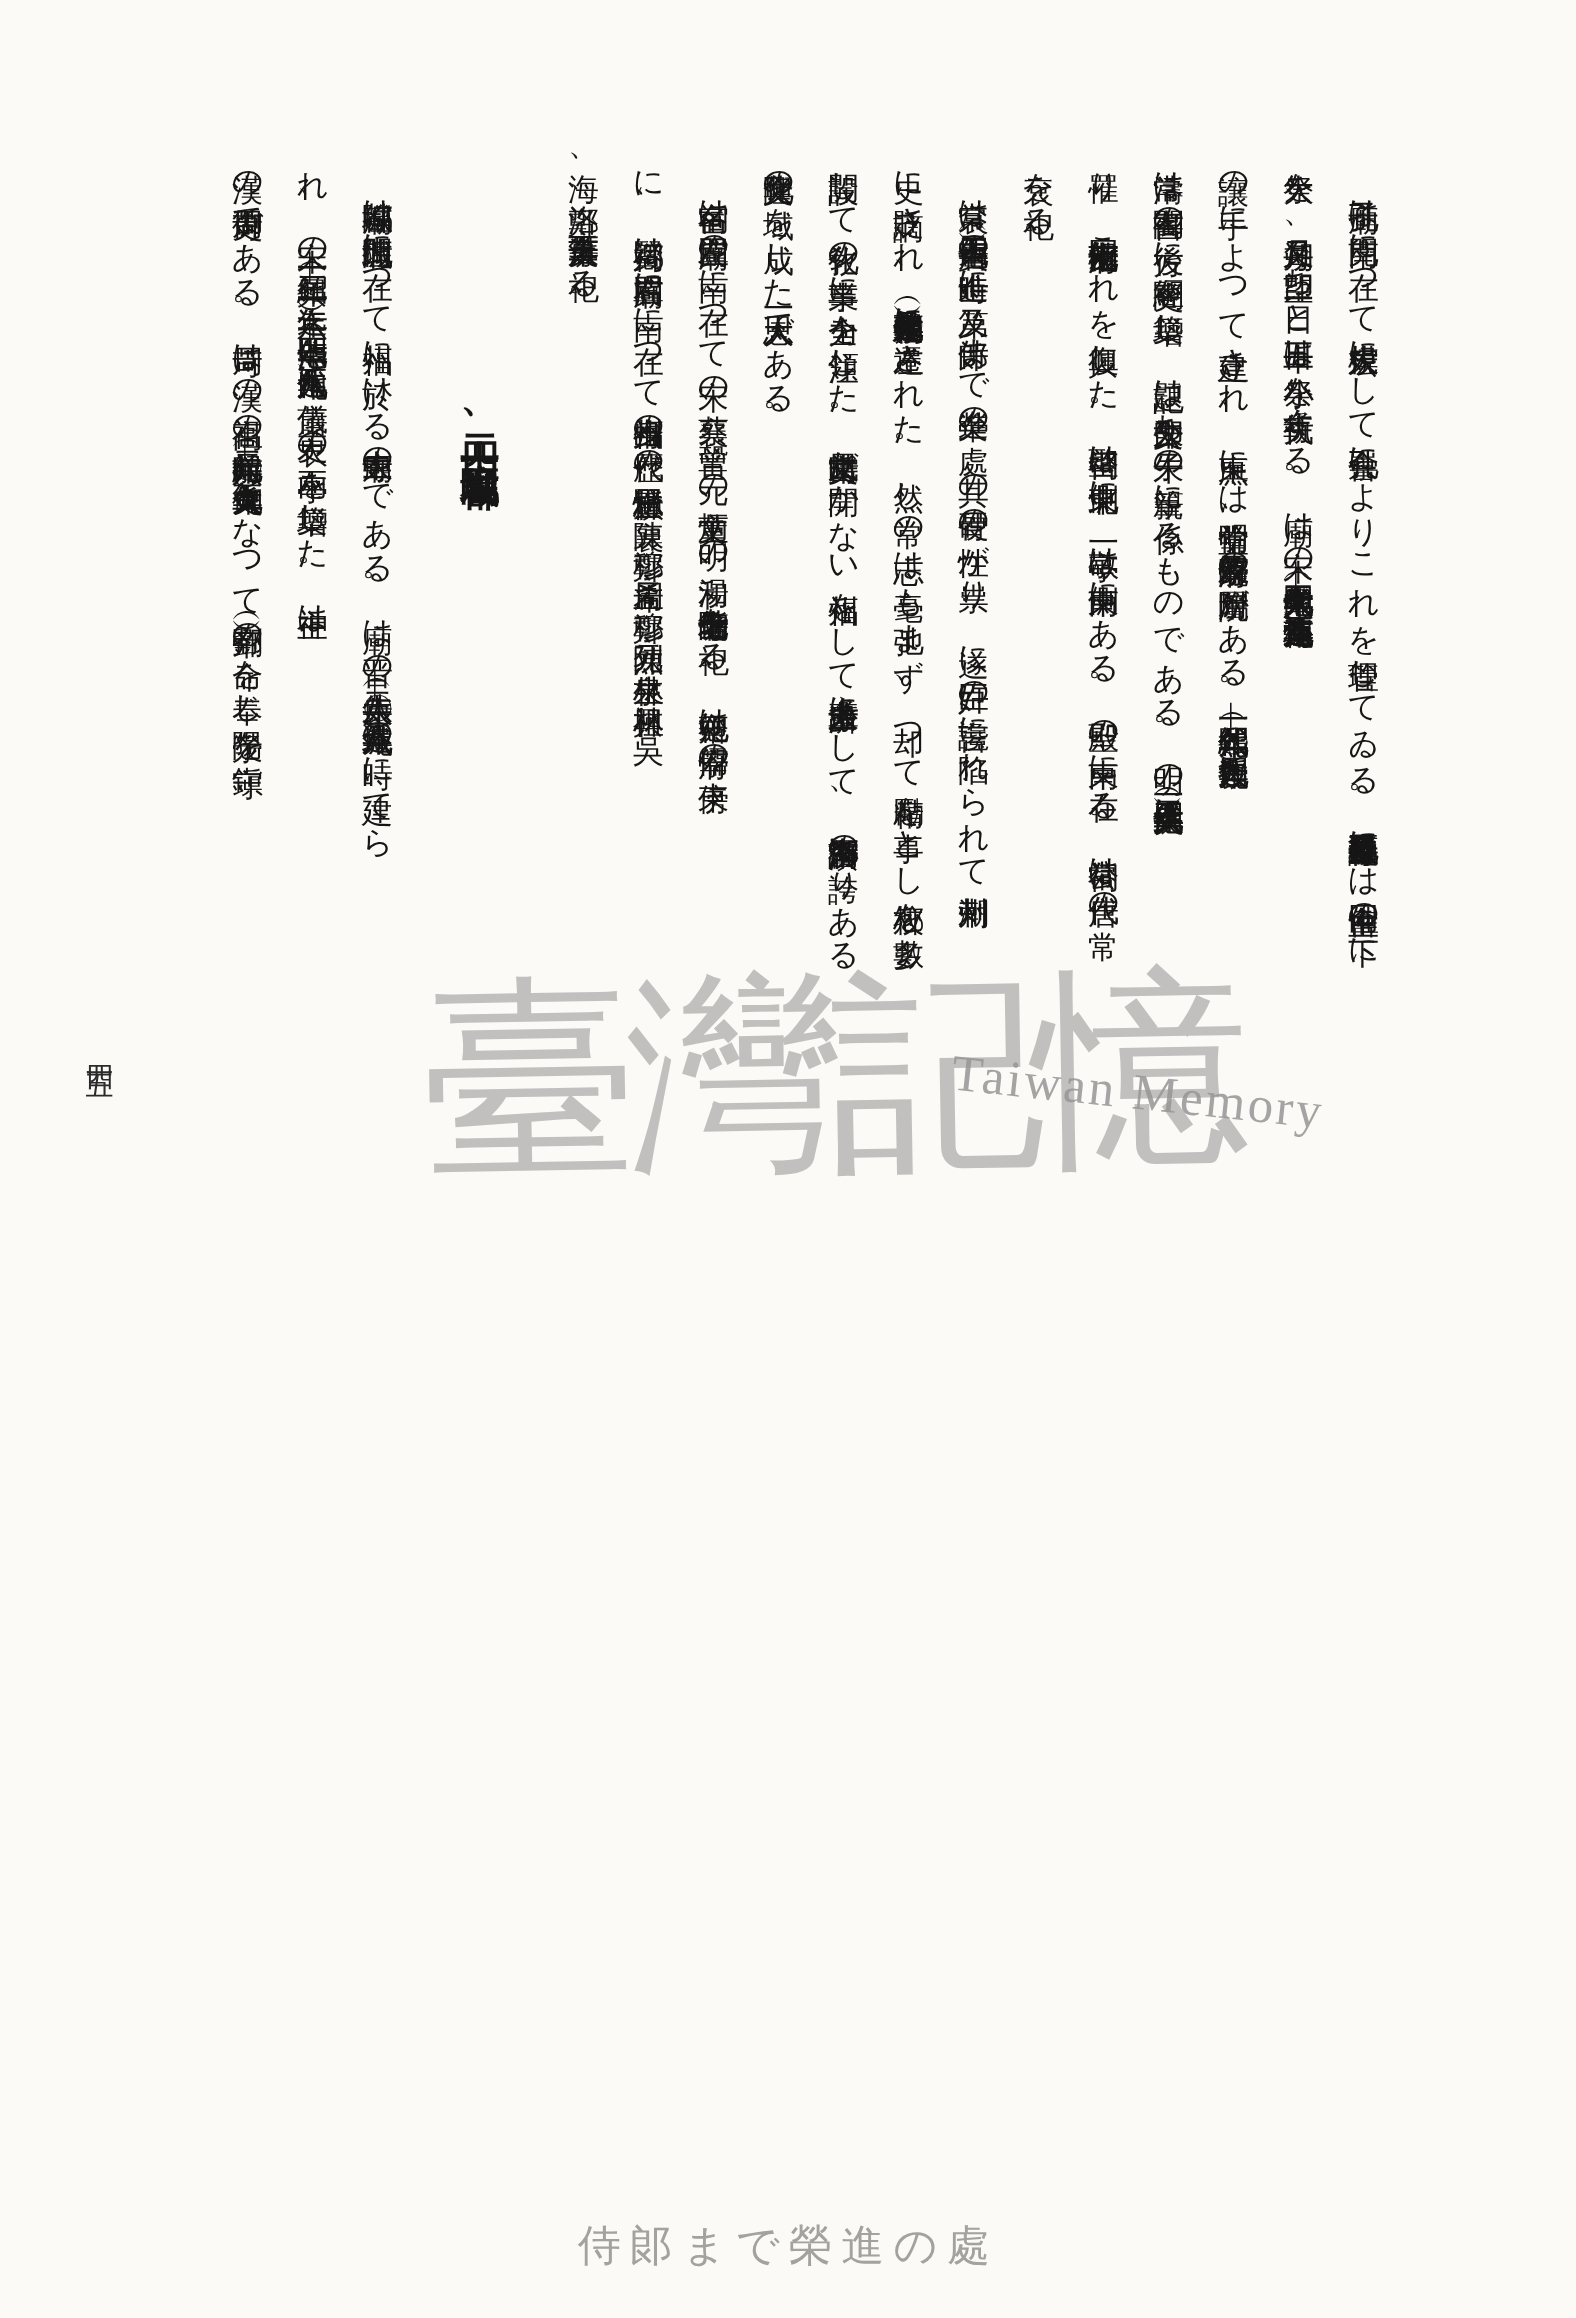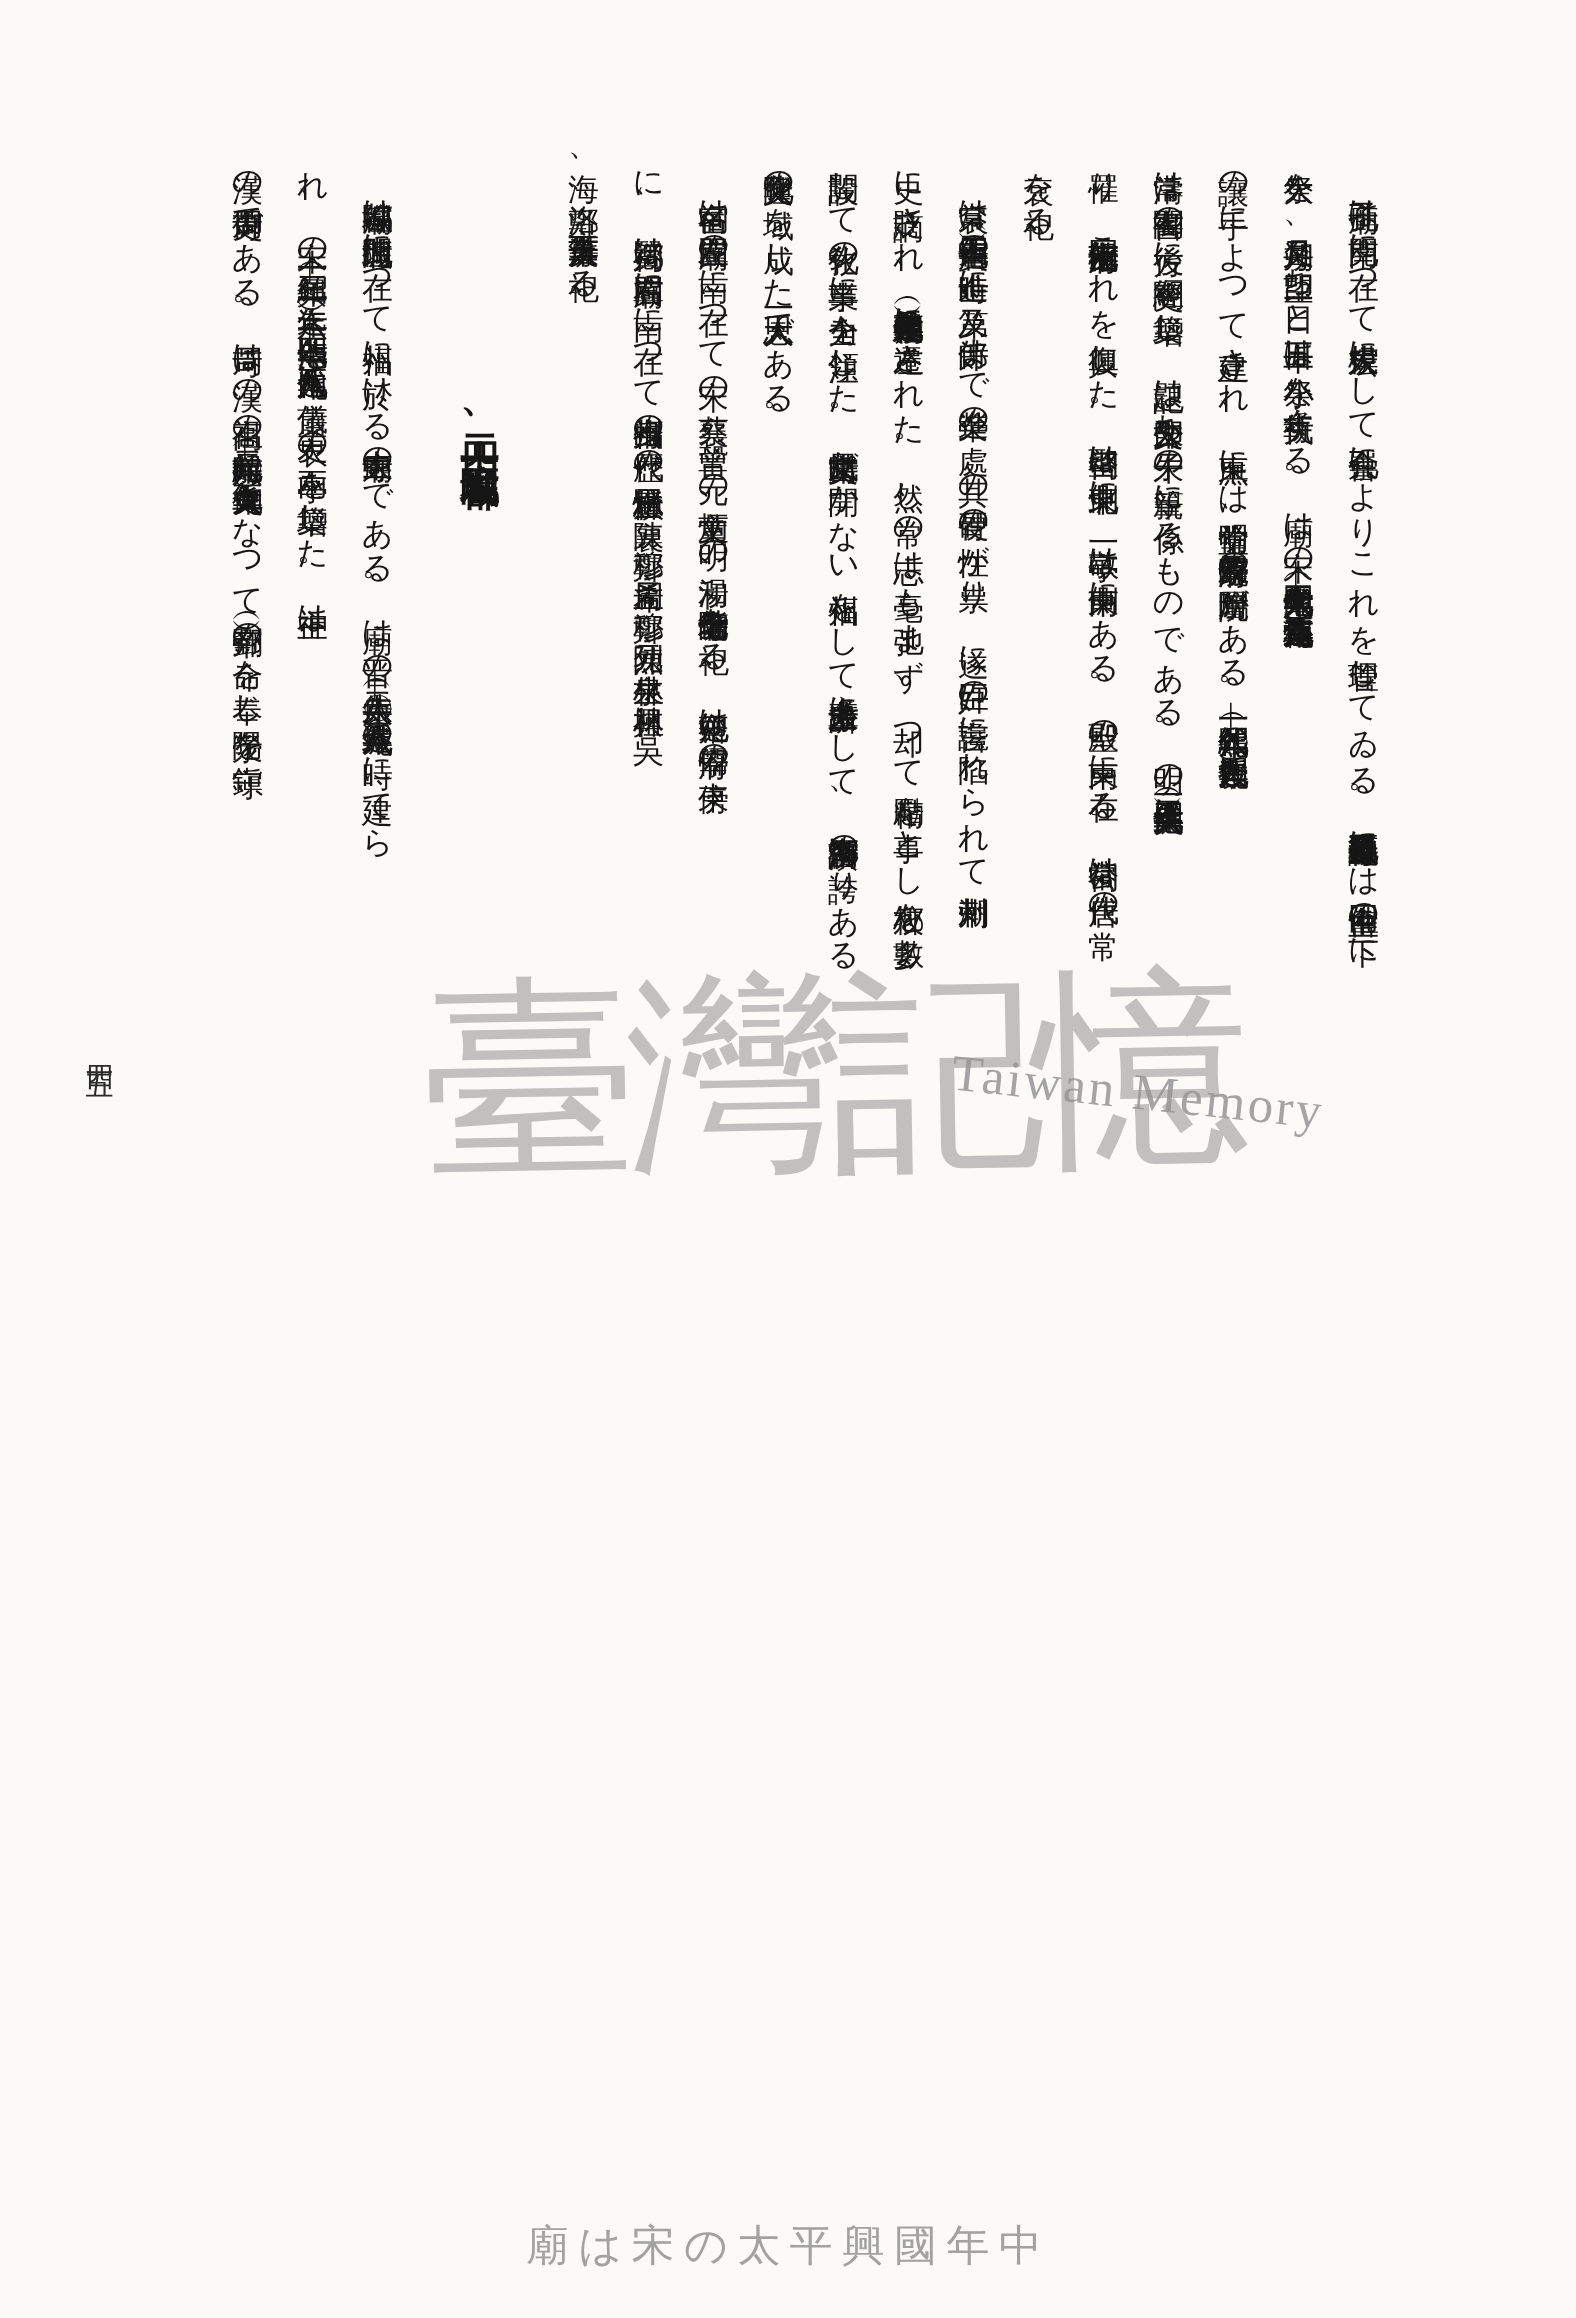--- a/index.html
+++ b/index.html
@@ -108,16 +108,16 @@
     <div class="col indent">都城隍廟は北門城隍街に在つて福州に於ける大寺廟中の一である。廟は晋の太康（二八〇年—二八九年）遷城の時に建てら</div>
     <div class="col">れ、宋の紹興（一一三一年—一一六一年迄）、淳熙（一一七四年—一一八九年迄）兩代に蕭儀、更衣の兩亭を增築した。主神は</div>
     <div class="col">漢の御史周苛である。周苛は漢の高祖の時（紀元前二〇六年—一九五年）御史大夫となつて帝（劉邦）の命を奉じ滎陽を鎭守</div>
   </div>
 
   <div class="page-number">四五一</div>
 
   <div class="watermark-cjk">臺灣記憶</div>
   <div class="watermark-latin">Taiwan Memory</div>
 
-  <div class="footer">廟は宋の太平興國年中</div>
+  <div class="footer">侍郞まで榮進の處</div>
 
 </div>
 
 
 </body></html>

